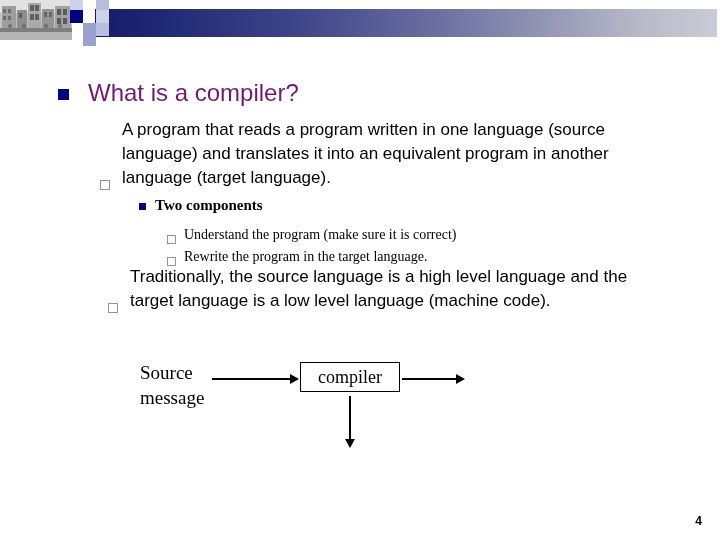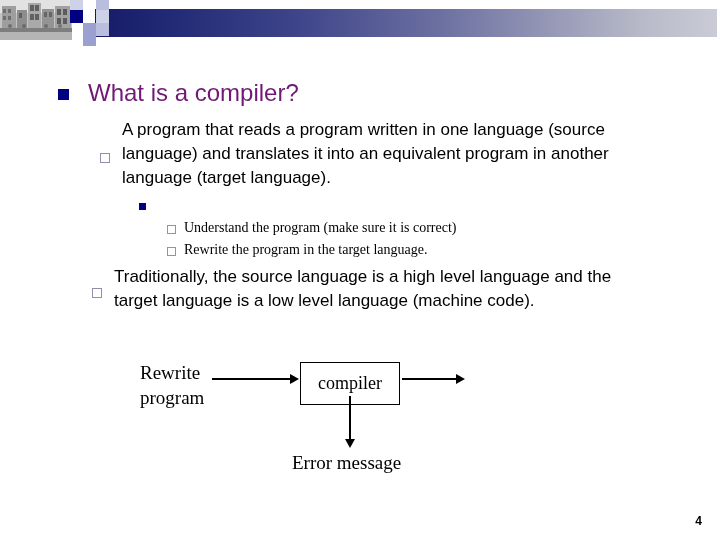--- a/index.html
+++ b/index.html
@@ -68,38 +68,38 @@
     font-size: 24px;
     line-height: 30px;
     color: #701a75;
     white-space: nowrap;
   }
 
   
   .lvl1 {
     position: absolute;
     display: flex;
-    align-items: center;
+    align-items: flex-end;
   }
   .lvl1-bullet {
     width: 8px; height: 8px;
     border: 1px solid #8e90ad;
     background: #ffffff;
     margin-top: 8px;
     margin-right: 12px;
     flex: none;
   }
   .lvl1-text {
     font-size: 17px;
     line-height: 24px;
     color: #000000;
   }
 
   #bullet-definition { left: 100px; top: 118px; width: 560px; }
-  #bullet-traditionally { left: 92px; top: 265px; width: 560px; }
+  #bullet-traditionally { left: 108px; top: 265px; width: 560px; }
 
   
   #bullet-two-components {
     position: absolute;
     left: 139px; top: 196px;
     display: flex;
     align-items: flex-start;
   }
   .lvl2-bullet {
     width: 7px; height: 7px;
@@ -112,21 +112,22 @@
     font-family: "Liberation Serif", serif;
     font-weight: bold;
     font-size: 15px;
     line-height: 19px;
   }
 
   
   .lvl3 {
     position: absolute;
     display: flex;
-    align-items: flex-start;
+    align-items: flex-end;
+    margin-top: 7px;
   }
   .lvl3-bullet {
     width: 7px; height: 7px;
     border: 1px solid #9093b0;
     background: #ffffff;
     margin-top: 6px;
     margin-right: 8px;
     flex: none;
   }
   .lvl3-text {
@@ -150,21 +151,21 @@
     line-height: 25px;
     color: #000000;
   }
   #label-source  { left: 10px;  top: 20px; width: 110px; }
   #label-target  { left: 335px; top: 8px;  width: 120px; }
   #label-error   { left: 162px; top: 110px; width: 180px; white-space: nowrap; }
 
   #compiler-box {
     position: absolute;
     left: 170px; top: 22px;
-    width: 100px; height: 43px;
+    width: 100px; height: 30px;
     border: 1px solid #000000;
     box-sizing: border-box;
     display: flex;
     align-items: center;
     justify-content: center;
     font-family: "Liberation Serif", serif;
     font-size: 18px;
     background: #ffffff;
   }
 
@@ -263,51 +264,51 @@
   <div class="title-text">What is a compiler?</div>
 </div>
 
 <div class="lvl1" id="bullet-definition">
   <div class="lvl1-bullet"></div>
   <div class="lvl1-text">A program that reads a program written in one language (source language) and translates it into an equivalent program in another language (target language).</div>
 </div>
 
 <div id="bullet-two-components">
   <div class="lvl2-bullet"></div>
+  <div class="lvl2-text">Two components</div>
 </div>
 
 <div class="lvl3" id="bullet-understand">
   <div class="lvl3-bullet"></div>
   <div class="lvl3-text">Understand the program (make sure it is correct)</div>
 </div>
 
 <div class="lvl3" id="bullet-rewrite">
   <div class="lvl3-bullet"></div>
   <div class="lvl3-text">Rewrite the program in the target language.</div>
 </div>
 
 <div class="lvl1" id="bullet-traditionally">
   <div class="lvl1-bullet"></div>
   <div class="lvl1-text">Traditionally, the source language is a high level language and  the target language is a low level language (machine code).</div>
 </div>
 
 <div id="diagram">
 
-  <div class="dg-label" id="label-source">Rewrite program</div>
+  <div class="dg-label" id="label-source">Source message</div>
 
   <div class="arrow-h" id="arrow-source-compiler"></div>
   <div class="arrow-head-r" id="arrow-head-1"></div>
 
   <div id="compiler-box">
     <span>compiler</span>
   </div>
 
   <div class="arrow-h" id="arrow-compiler-target"></div>
   <div class="arrow-head-r" id="arrow-head-2"></div>
 
 
   <div class="arrow-v" id="arrow-compiler-error"></div>
   <div class="arrow-head-d" id="arrow-head-3"></div>
 
-  <div class="dg-label" id="label-error">Error message</div>
 </div>
 
 <div id="page-number">4</div>
 
 </body></html>

